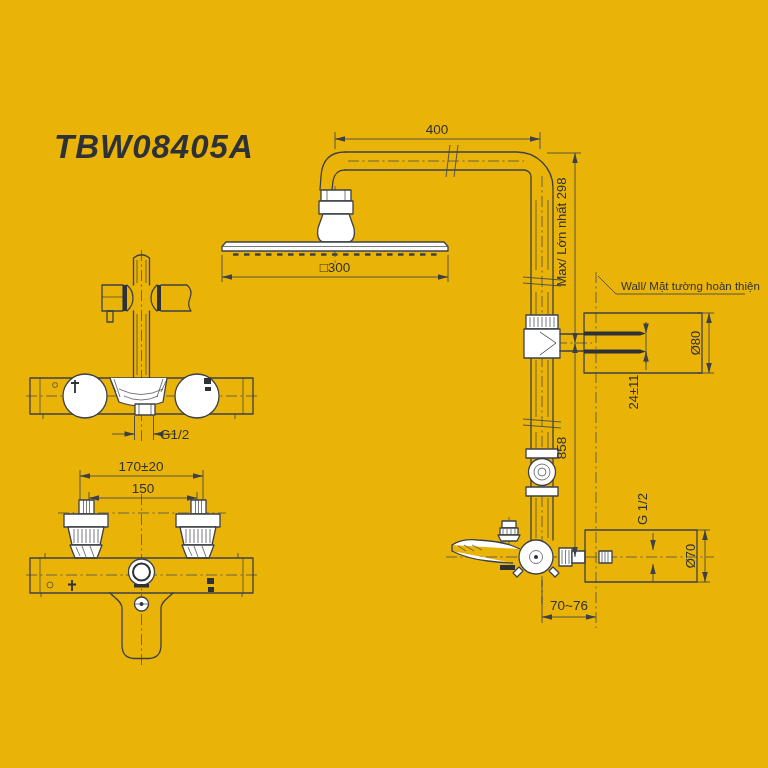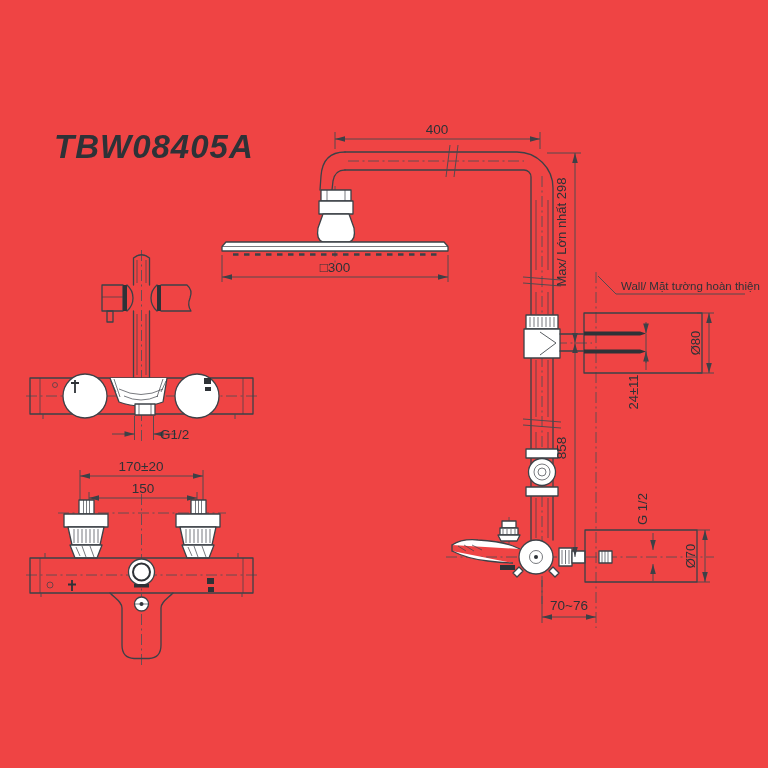--- a/index.html
+++ b/index.html
@@ -1,16 +1,16 @@
 <!DOCTYPE html>
 <html><head>
 <meta charset="utf-8">
 <style>
   html,body{margin:0;padding:0;background:#fff;}
-  #stage{width:768px;height:768px;background:#ef4444;position:relative;overflow:hidden;}
+  #stage{width:768px;height:768px;background:#eab308;position:relative;overflow:hidden;}
   svg{display:block;}
   
   .s  {fill:none;stroke:#3d4147;stroke-width:1.3;stroke-linecap:round;stroke-linejoin:round;}
   .sw {fill:#ffffff;stroke:#3d4147;stroke-width:1.3;stroke-linejoin:round;}
   .tn {fill:none;stroke:#3d4147;stroke-width:0.7;}
   .d  {fill:none;stroke:#45494f;stroke-width:0.9;}
   .c  {fill:none;stroke:#4a4e54;stroke-width:0.8;stroke-dasharray:11 3.5 2 3.5;}
   .f  {fill:#2e3237;stroke:none;}
   text{font-family:"Liberation Sans","DejaVu Sans",sans-serif;fill:#2e3237;}
   .dimt {font-size:13.5px;}

